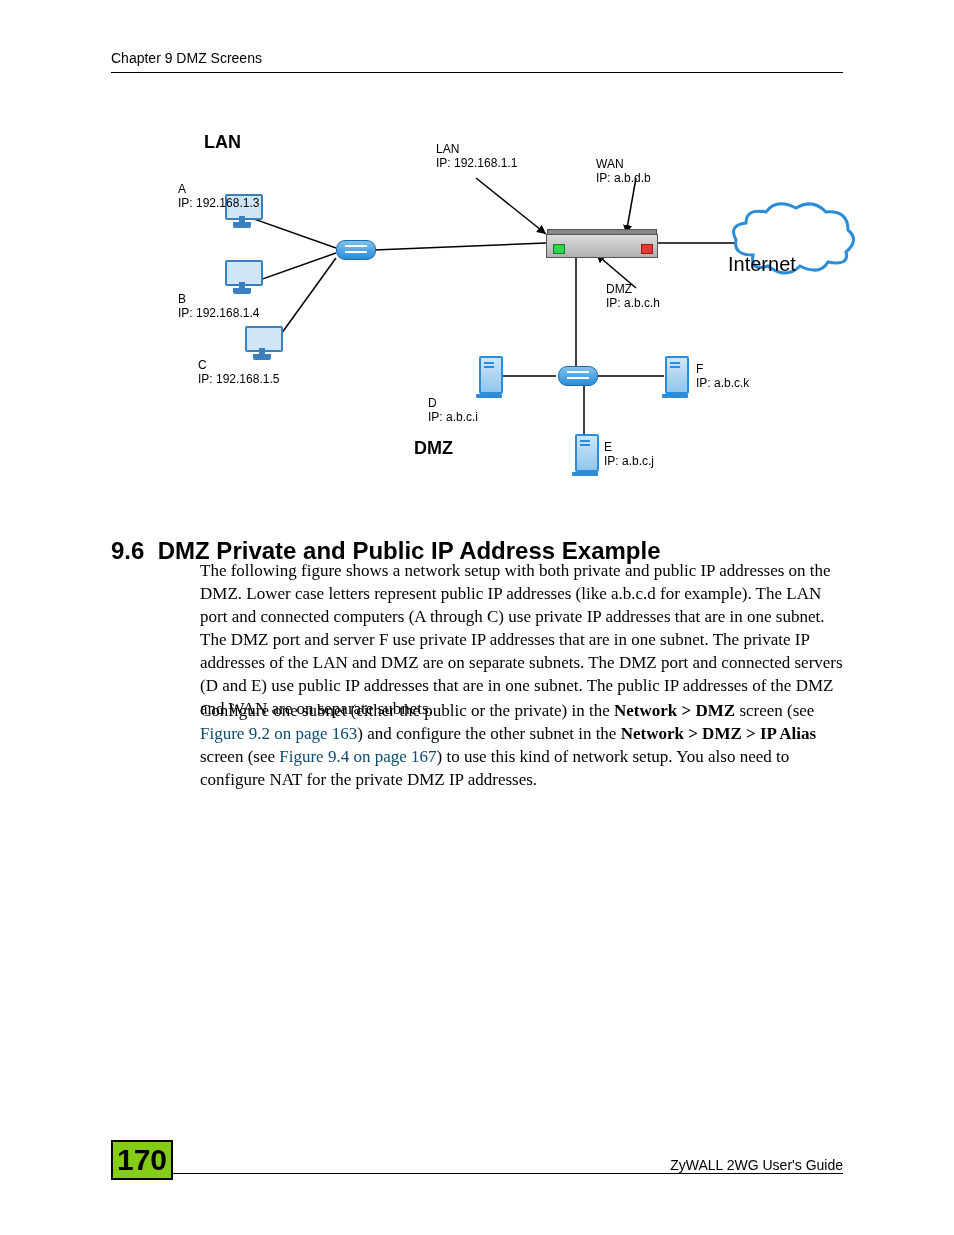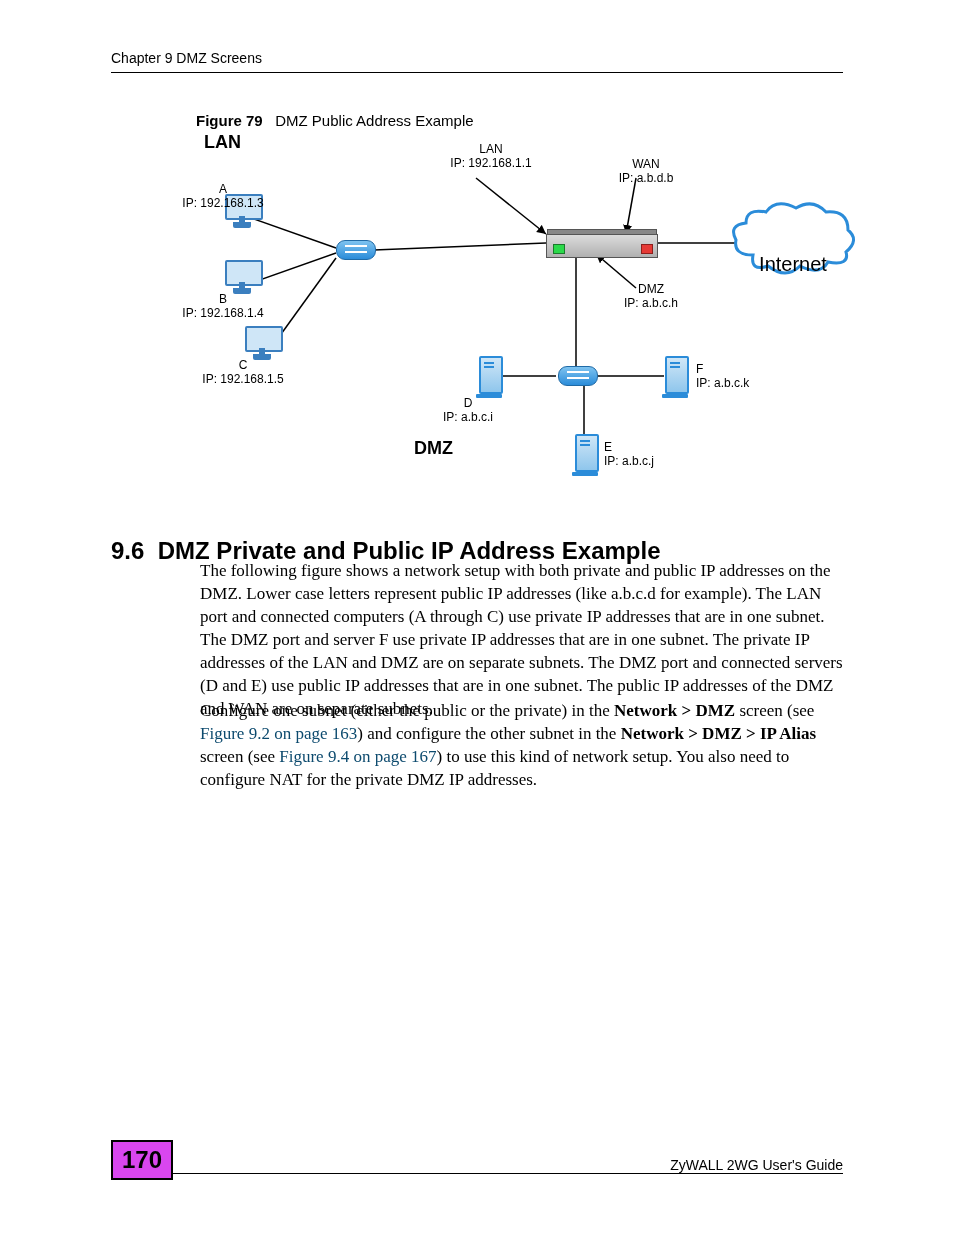--- a/index.html
+++ b/index.html
@@ -38,21 +38,21 @@
   }
   .figure-caption .num { font-weight: bold; }
   .diagram {
     position: absolute;
     top: 128px;
     left: 196px;
     width: 648px;
     height: 360px;
     font-family: Arial, Helvetica, sans-serif;
   }
-  .diag-label { position: absolute; font-size: 12px; text-align: center; line-height: 1.2; white-space: nowrap; }
+  .diag-label { position: absolute; font-size: 12px; text-align: left; line-height: 1.2; white-space: nowrap; }
   .diag-bold  { font-weight: bold; font-size: 18px; }
   .heading {
     position: absolute;
     top: 520px;
     left: 111px;
     font-family: Arial, Helvetica, sans-serif;
     font-weight: bold;
     font-size: 24px;
     margin-top: 17px;
   }
@@ -80,22 +80,22 @@
     left: 111px;
     bottom: 55px;
     width: 58px;
     height: 36px;
     border: 2px solid #000;
     display: flex;
     align-items: center;
     justify-content: center;
     font-family: Arial, Helvetica, sans-serif;
     font-weight: bold;
-    font-size: 24px;
-    background: #d946ef;
+    font-size: 30px;
+    background: #84cc16;
   }
   .guide-title {
     position: absolute;
     right: 111px;
     bottom: 62px;
     font-family: Arial, Helvetica, sans-serif;
     font-size: 14px;
   }
   
   .pc { position: absolute; width: 40px; height: 36px; }
@@ -119,23 +119,20 @@
 </style>
 </head>
 <body>
 
 <div class="page">
 
   <div class="header">
     <span>Chapter 9 DMZ Screens</span>
   </div>
 
-  <div class="figure-caption">
-    <span class="num">Figure 79</span>&nbsp;&nbsp;&nbsp;<span>DMZ Public Address Example</span>
-  </div>
 
   <div class="diagram">
 
     <svg width="648" height="360" style="position:absolute;top:0;left:0">
       <defs>
         <marker id="ah" markerWidth="8" markerHeight="8" refX="6" refY="3" orient="auto">
           <path d="M0,0 L6,3 L0,6 Z" class="arrow-head"></path>
         </marker>
       </defs>
 

